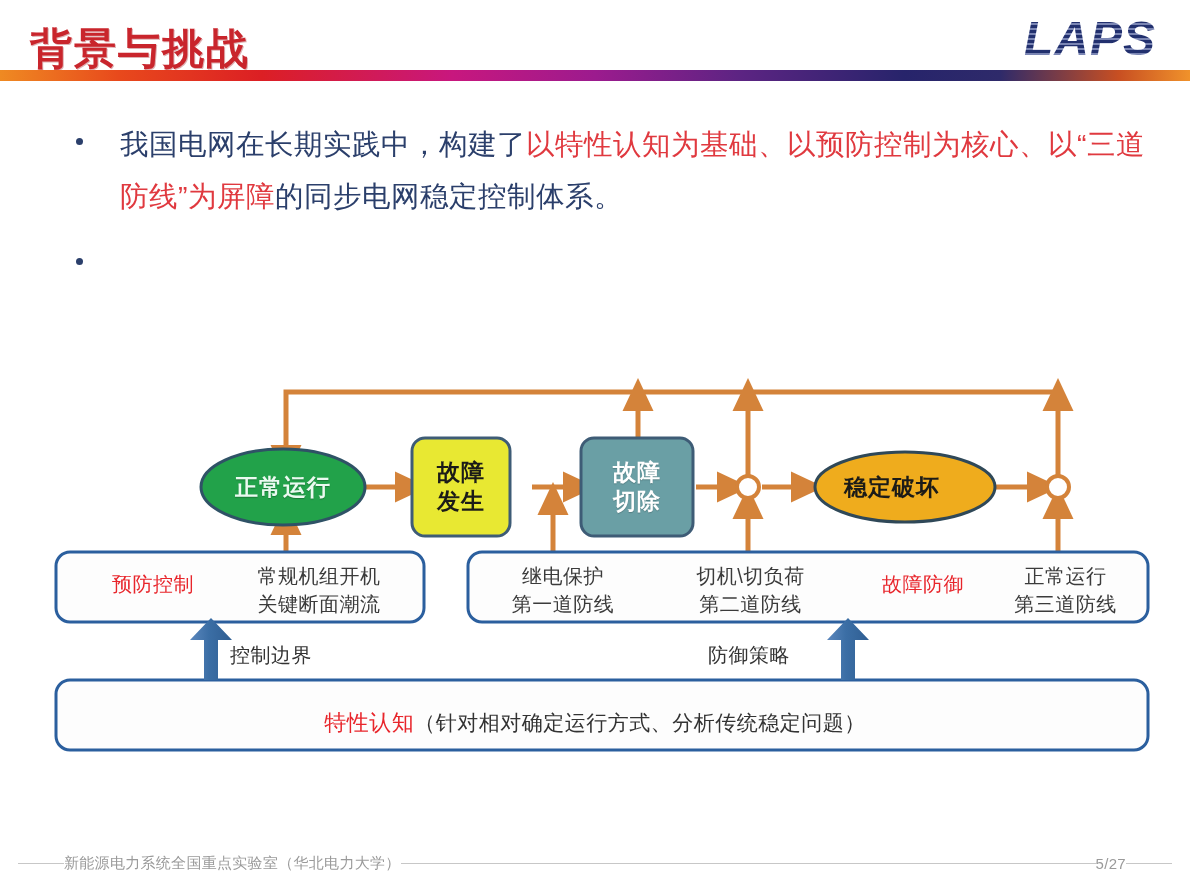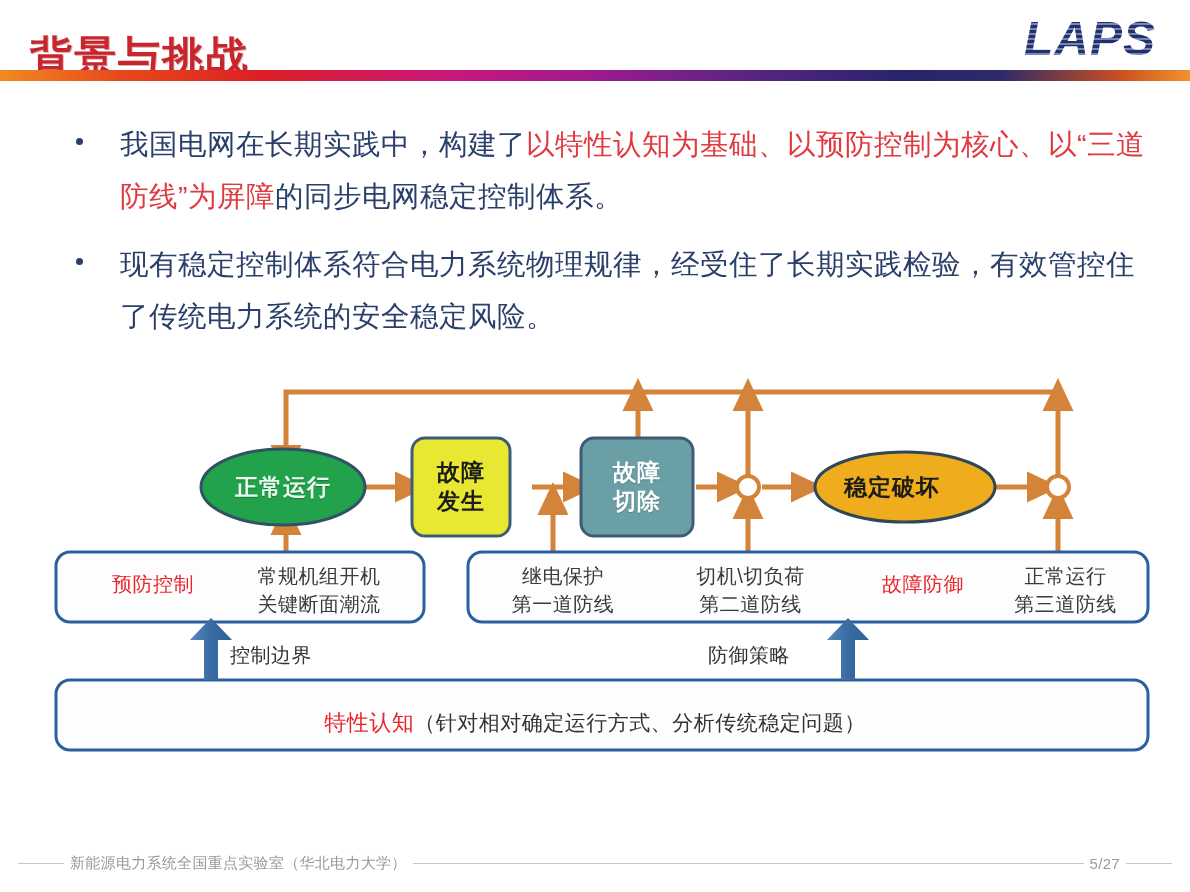--- a/index.html
+++ b/index.html
@@ -19,21 +19,21 @@
   }
 
   
   #header {
     position: absolute;
     left: 0; top: 0;
     width: 1190px; height: 86px;
   }
   #slide-title {
     position: absolute;
-    left: 30px; top: 30px;
+    left: 30px; top: 22px;
     font-size: 42px;
     font-weight: bold;
     letter-spacing: 2px;
     color: #c9252c;
     text-shadow: 1px 1px 0 rgba(160,30,35,.35);
     line-height: 54px;
     white-space: nowrap;
   }
   #logo {
     position: absolute;
@@ -156,21 +156,21 @@
     font-size: 22px;
   }
 
   
   #footer {
     position: absolute;
     left: 0; top: 848px;
     width: 1190px; height: 30px;
     display: flex;
     align-items: center;
-    gap: 6px;
+    gap: 0;
     padding: 0 18px;
     box-sizing: border-box;
     color: #9a9a9a;
     font-size: 15px;
     letter-spacing: .3px;
   }
   .foot-line {
     height: 1px;
     background: #c7c7c7;
   }
@@ -193,21 +193,20 @@
 
   <div id="bullets">
 
     <div class="bullet">
       <span class="dot"></span>
       <span>我国电网在长期实践中，构建了</span><span class="hl">以特性认知为基础、以预防控制为核心、以“三道防线”为屏障</span><span>的同步电网稳定控制体系。</span>
     </div>
 
     <div class="bullet">
       <span class="dot"></span>
-      <span>现有稳定控制体系符合电力系统物理规律，经受住了长期实践检验，有效管控住了传统电力系统的安全稳定风险。</span>
     </div>
 
   </div>
 
   <div id="diagram">
 
     <svg width="1190" height="420" viewBox="0 0 1190 420" xmlns="http://www.w3.org/2000/svg">
       <defs>
         <marker id="ohead" markerWidth="7" markerHeight="7" refX="3.4" refY="3.5" orient="auto" markerUnits="strokeWidth">
           <path d="M0,0.4 L6.6,3.5 L0,6.6 Z" fill="#d4833a"></path>

